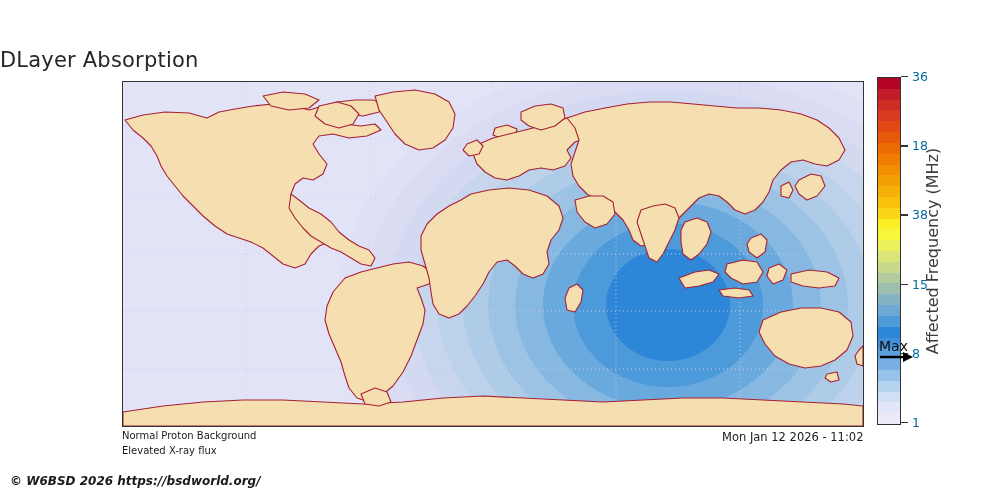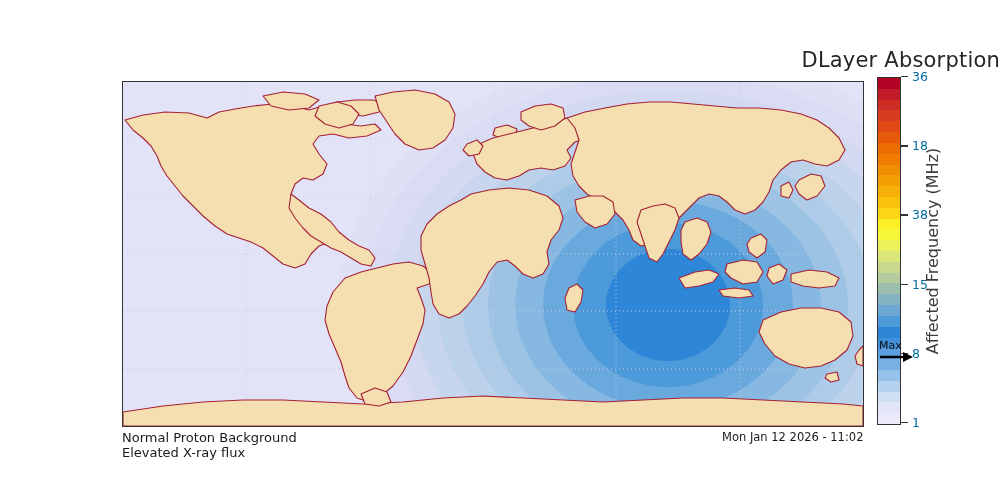--- a/index.html
+++ b/index.html
@@ -8,40 +8,40 @@
     background:#ffffff;
     font-family:"DejaVu Sans","Liberation Sans",sans-serif;
     overflow:hidden;
     position:relative;
   }
   #root{position:absolute;left:0;top:0;width:1000px;height:500px;}
 
   
   .title{
     position:absolute;left:0;top:48px;width:1000px;
-    text-align:right;
+    text-align:left;
     font-size:21px;color:#262626;
     letter-spacing:.2px;
   }
 
   
   .map-frame{
     position:absolute;left:122px;top:81px;width:742px;height:346px;
     border:1px solid #333333;
     box-sizing:border-box;
     overflow:hidden;
     background:#e3e3f8;
   }
   .map-inner{position:absolute;left:0;top:0;width:740px;height:344px;}
   .map-svg{position:absolute;left:0;top:0;width:740px;height:344px;display:block;}
 
   
   .note{
     position:absolute;left:122px;
-    font-size:13px;color:#1a1a1a;
+    font-size:10px;color:#1a1a1a;
     white-space:nowrap;
   }
   .note-1{top:430px;}
   .note-2{top:445px;}
   .timestamp{
     position:absolute;left:722px;top:430px;
     font-size:11.5px;color:#1a1a1a;white-space:nowrap;
   }
   .copyright{
     position:absolute;left:10px;top:474px;
@@ -75,21 +75,21 @@
     font-size:16px;color:#3d3d3d;
     line-height:24px;white-space:nowrap;
   }
 
   
   .max-marker{
     position:absolute;left:2px;width:34px;height:24px;
   }
   .max-marker .max-lbl{
     position:absolute;left:0;top:-1px;
-    font-size:11px;color:#111111;line-height:10px;white-space:nowrap;
+    font-size:14px;color:#111111;line-height:10px;white-space:nowrap;
   }
   .max-marker svg{position:absolute;left:0;top:9px;}
 </style>
 </head>
 <body>
 
 <div id="root">
 
   <div class="title">DLayer Absorption</div>
 
@@ -264,20 +264,21 @@
               M 238,312 L 252,306 L 264,310 L 268,320 L 256,324 L 242,322 Z"></path>
           </g>
         </g>
       </svg>
     </div>
   </div>
 
   <div class="note note-1">Normal Proton Background</div>
   <div class="note note-2">Elevated X-ray flux</div>
   <div class="timestamp">Mon Jan 12 2026 - 11:02</div>
+  <div class="copyright">© W6BSD 2026 https://bsdworld.org/</div>
 
   <div class="cbar-wrap">
     <div class="cbar" id="cbar-strip">
         <div class="cbar-band" style="top: 0px; height: 11.4125px; background: rgb(180, 4, 38);"></div>
         <div class="cbar-band" style="top: 10.8125px; height: 11.4125px; background: rgb(194, 28, 40);"></div>
         <div class="cbar-band" style="top: 21.625px; height: 11.4125px; background: rgb(206, 45, 38);"></div>
         <div class="cbar-band" style="top: 32.4375px; height: 11.4125px; background: rgb(217, 59, 33);"></div>
         <div class="cbar-band" style="top: 43.25px; height: 11.4125px; background: rgb(225, 74, 22);"></div>
         <div class="cbar-band" style="top: 54.0625px; height: 11.4125px; background: rgb(231, 90, 10);"></div>
         <div class="cbar-band" style="top: 64.875px; height: 11.4125px; background: rgb(236, 108, 4);"></div>

